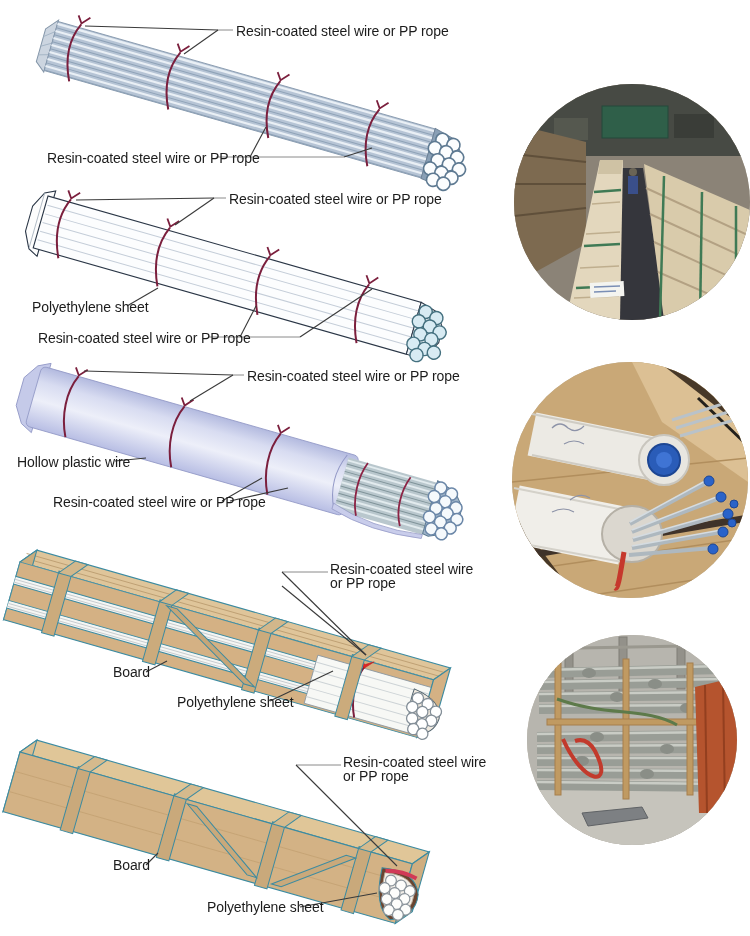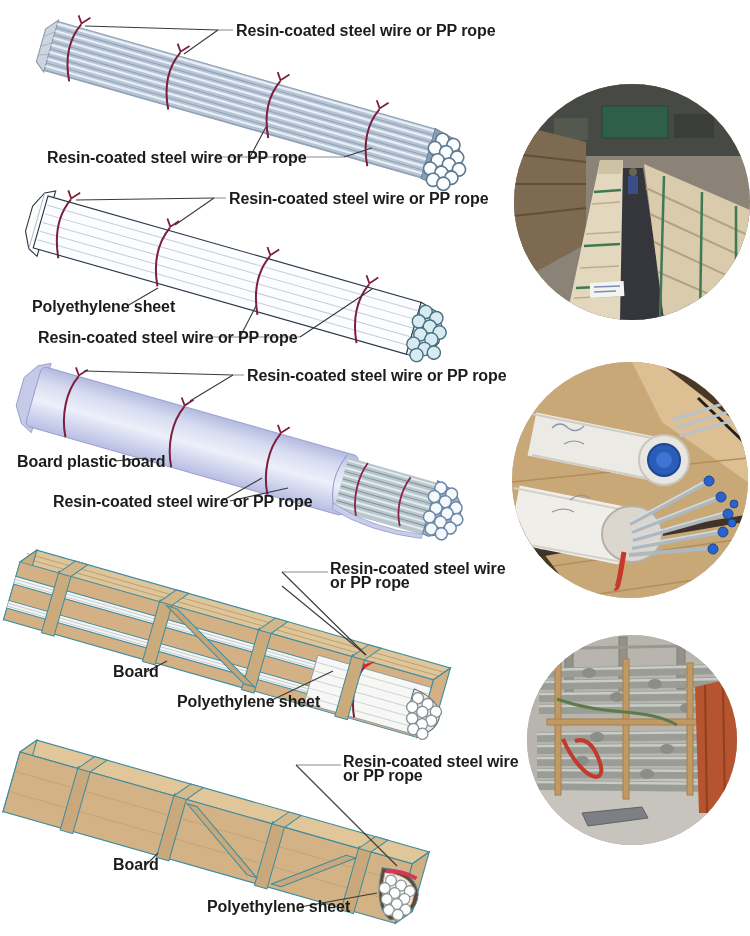--- a/index.html
+++ b/index.html
@@ -1,19 +1,19 @@
 <!DOCTYPE html>
 <html><head>
 <meta charset="utf-8">
 <style>
   html,body{margin:0;padding:0;background:#ffffff;}
   .page{position:relative;width:750px;height:936px;background:#ffffff;overflow:hidden;
         font-family:"Liberation Sans",sans-serif;}
   .art{position:absolute;left:0;top:0;}
-  .lbl{position:absolute;font-size:16px;font-weight:700;color:#1c1c1c;
+  .lbl{position:absolute;font-size:14px;font-weight:400;color:#1c1c1c;
        white-space:nowrap;letter-spacing:-0.1px;line-height:12px;}
   .photo{position:absolute;border-radius:50%;overflow:hidden;background:#b9b2a4;}
   .photo svg{display:block;}
 </style>
 </head>
 <body>
 
 <div class="page">
 
 <svg class="art" width="750" height="936" viewBox="0 0 750 936">
@@ -311,21 +311,21 @@
 </svg>
 
 <div class="lbl" style="left:236px;top:25px">Resin-coated steel wire or PP rope</div>
 <div class="lbl" style="left:47px;top:152px">Resin-coated steel wire or PP rope</div>
 
 <div class="lbl" style="left:229px;top:193px">Resin-coated steel wire or PP rope</div>
 <div class="lbl" style="left:32px;top:301px">Polyethylene sheet</div>
 <div class="lbl" style="left:38px;top:332px">Resin-coated steel wire or PP rope</div>
 
 <div class="lbl" style="left:247px;top:370px">Resin-coated steel wire or PP rope</div>
-<div class="lbl" style="left:17px;top:456px">Board plastic board</div>
+<div class="lbl" style="left:17px;top:456px">Hollow plastic wire</div>
 <div class="lbl" style="left:53px;top:496px">Resin-coated steel wire or PP rope</div>
 
 <div class="lbl" style="left:330px;top:563px">Resin-coated steel wire</div>
 <div class="lbl" style="left:330px;top:577px">or PP rope</div>
 <div class="lbl" style="left:113px;top:666px">Board</div>
 <div class="lbl" style="left:177px;top:696px">Polyethylene sheet</div>
 
 <div class="lbl" style="left:343px;top:756px">Resin-coated steel wire</div>
 <div class="lbl" style="left:343px;top:770px">or PP rope</div>
 <div class="lbl" style="left:113px;top:859px">Board</div>

